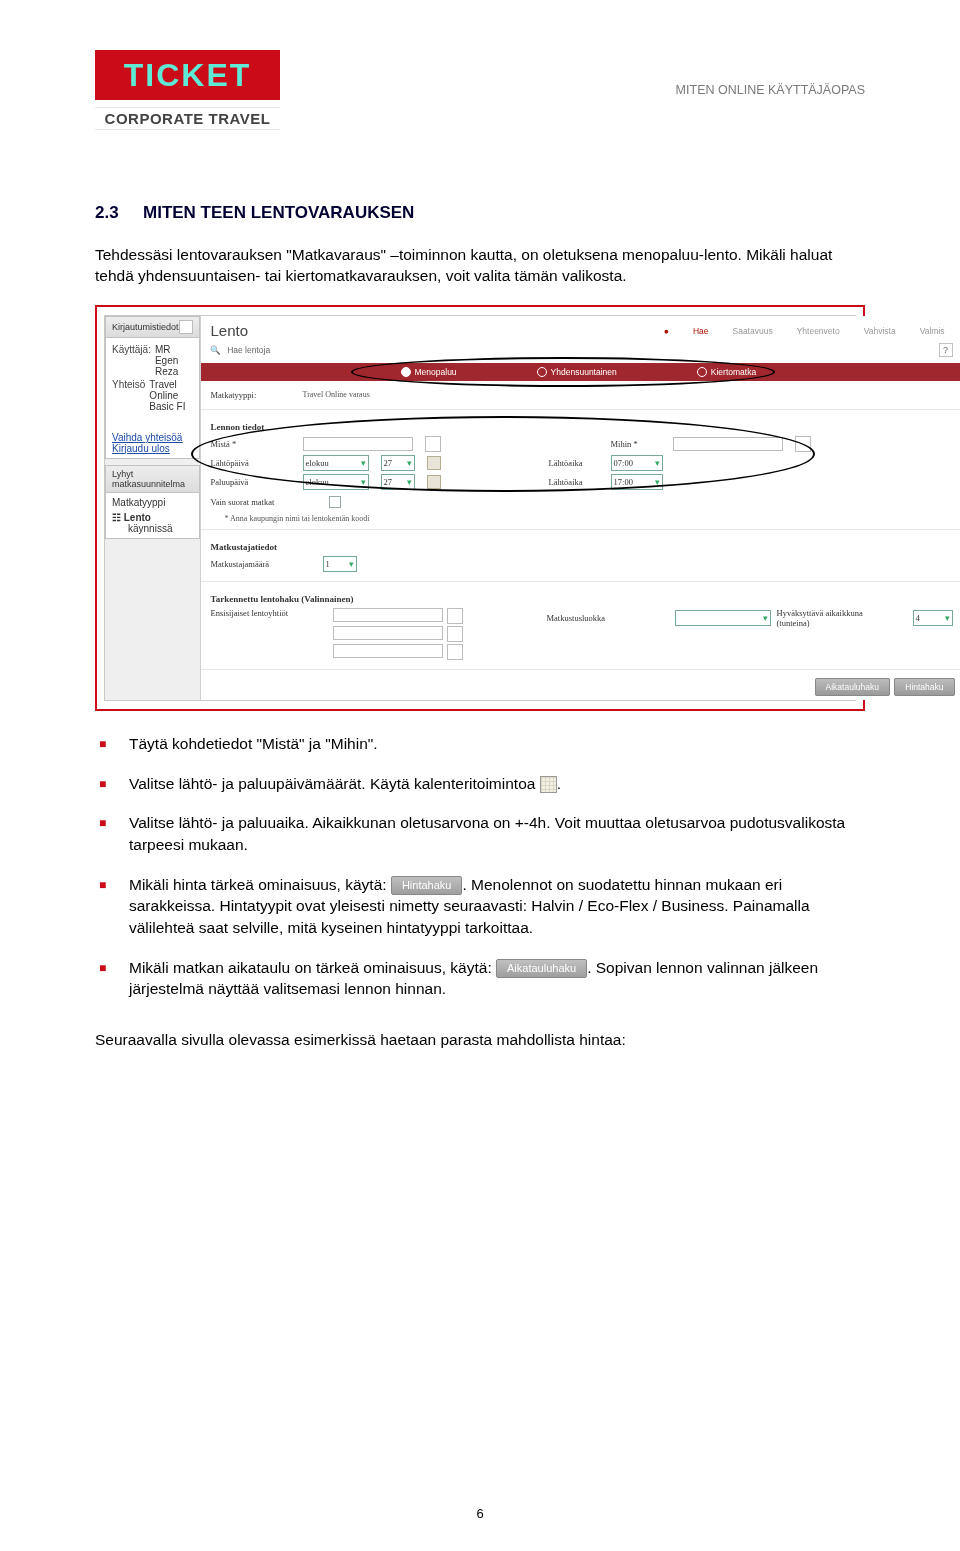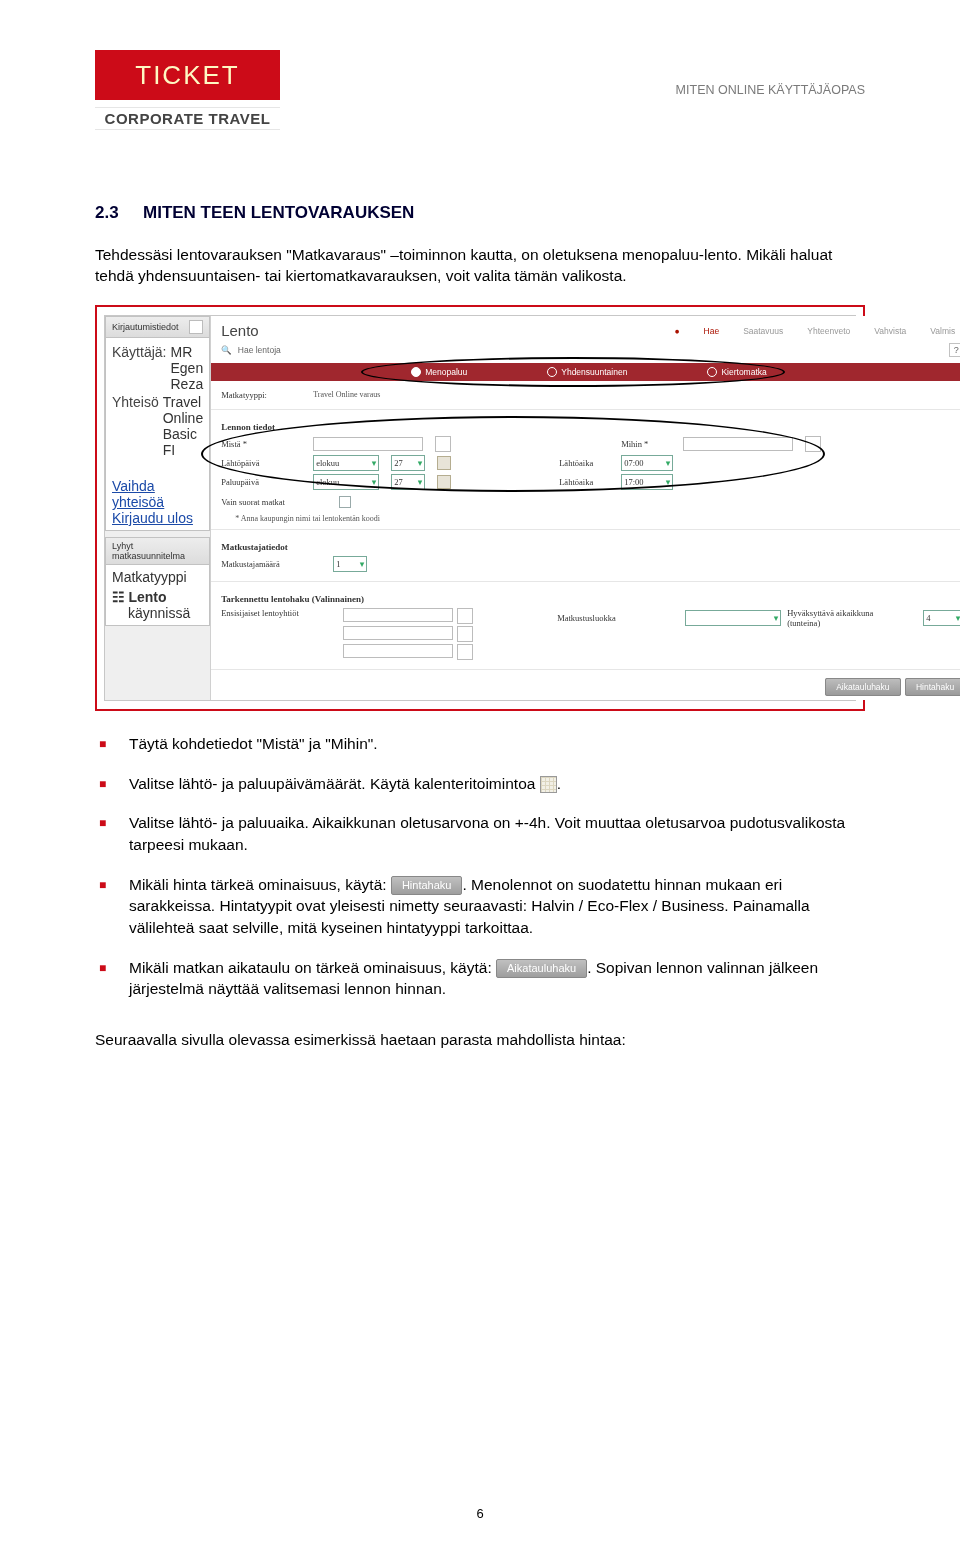--- a/index.html
+++ b/index.html
@@ -12,42 +12,42 @@
     color: #000;
     background: #fff;
     position: relative;
   }
   .page { padding: 40px 95px 40px 95px; }
   .header-row { display: flex; justify-content: space-between; align-items: center; padding: 10px 0 8px; }
   .logo-wrap { width: 220px; }
   .logo-box {
     width: 185px; height: 50px; background: #cc0b18;
     display: flex; align-items: center; justify-content: center;
-    font-weight: 400; color: #fef9c3; font-size: 26px; letter-spacing: 2px;
+    font-weight: 700; color: #5eead4; font-size: 32px; letter-spacing: 2px;
   }
   .logo-sub {
     margin-top: 7px; font-size: 15px; color: #444; letter-spacing: 0.5px;
     font-weight: 700; border: 1px solid #e6e6e6; border-left: none; border-right: none;
     padding: 2px 0; text-align: center; width: 185px;
   }
   .hdr-right { font-size: 12.5px; color: #7a7a7a; text-align: right; }
   .spacer1 { height: 35px; }
   .section-heading { font-size: 17px; font-weight: 700; color: #000033; margin: 30px 0 22px; }
   .section-heading .num { display: inline-block; width: 48px; }
   .para { line-height: 1.35; margin: 0 0 18px; }
   .red-box { border: 2px solid #cc0b18; padding: 8px 7px; margin: 8px 0 22px; }
   .shot { border: 1px solid #c7c7c7; background: #f2f2f2; padding: 0; }
   .shot-inner { display: flex; gap: 0; }
   .leftcol { width: 145px; background: #efefef; font-size: 9px; border-right: 1px solid #d0d0d0; }
   .panel-hdr {
     background: linear-gradient(#ededed, #dcdcdc);
     border: 1px solid #c2c2c2; padding: 3px 6px; font-size: 9px; color: #333;
     display: flex; justify-content: space-between; align-items: center;
   }
-  .panel-body { background: #fff; border: 1px solid #c2c2c2; border-top: none; padding: 4px 6px; font-size: 14px; color: #333; }
+  .panel-body { background: #fff; border: 1px solid #c2c2c2; border-top: none; padding: 4px 6px; font-size: 10px; color: #333; }
   .pb-row { display: flex; gap: 4px; margin: 2px 0; }
   .pb-label { color: #444; }
   .rightcol { flex: 1; background: #fff; position: relative; }
   .maintitle { font-size: 15px; color: #444; padding: 6px 0 2px 10px; }
   .steps { display: flex; gap: 24px; padding: 4px 10px 2px; font-size: 8.5px; color: #999; }
   .steps .cur { color: #a10; }
   .subline { display: flex; align-items: center; gap: 6px; padding: 2px 10px 6px; font-size: 8.5px; color: #666; }
   .redbar { background: #a0272e; color: #fff; font-size: 8.5px; padding: 4px 10px; display: flex; align-items: center; gap: 80px; position: relative; }
   .radio { display: inline-flex; align-items: center; gap: 4px; }
   .rdot { width: 8px; height: 8px; border-radius: 50%; background: #fff; display: inline-block; border: 1px solid #fff; }

